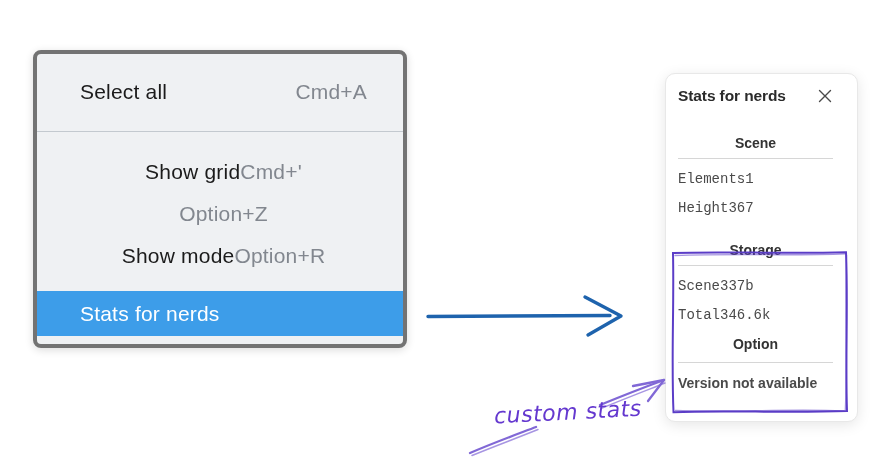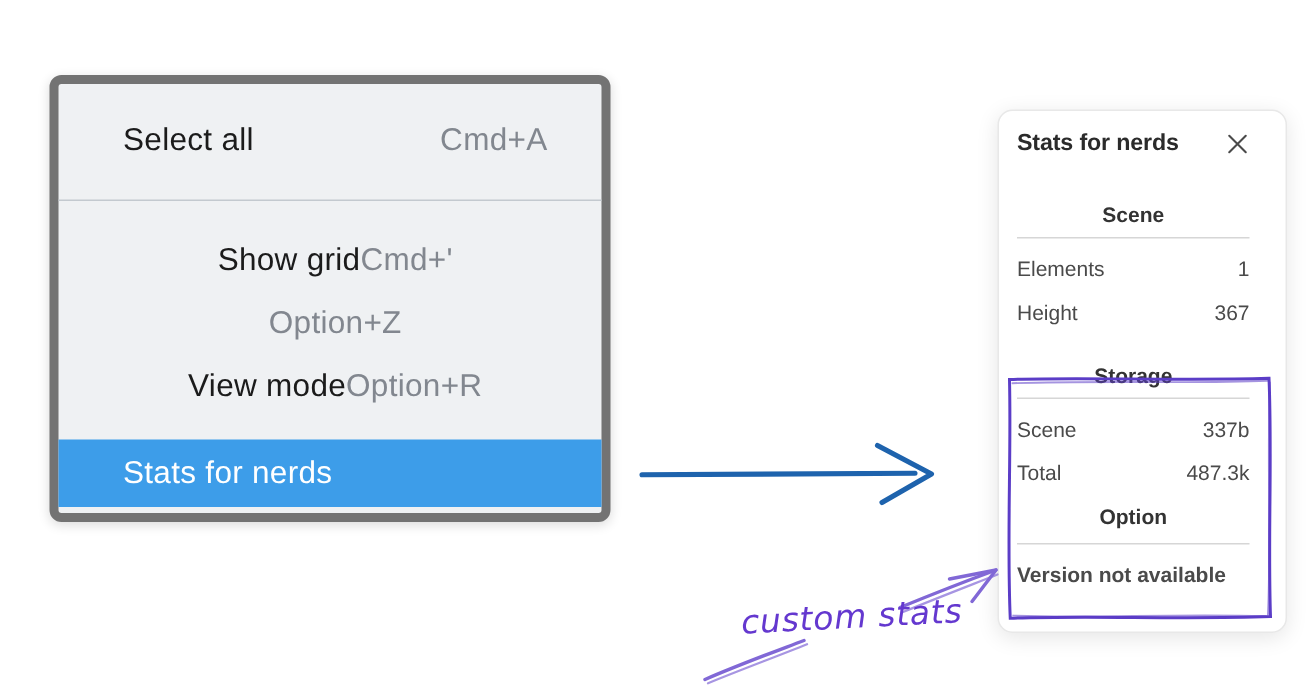--- a/index.html
+++ b/index.html
@@ -2,21 +2,21 @@
 <html><head>
 <meta charset="utf-8">
 <style>
   * { margin:0; padding:0; box-sizing:border-box; }
   body { background:#fff; font-family:"Liberation Sans", sans-serif; }
   .canvas { position:relative; width:873px; height:461px; background:#ffffff; overflow:hidden; }
 
   
   .context-menu {
     position:absolute; left:33px; top:50px; width:374px; height:298px;
-    background:#eff1f3; border:6px solid #737373; border-radius:8px;
+    background:#eff1f3; border:4px solid #737373; border-radius:8px;
     box-shadow:0 2px 8px rgba(0,0,0,0.14);
     padding:16px 0; font-size:21px; color:#1b1b1b; letter-spacing:0.2px;
   }
   .menu-item {
     display:flex; justify-content:space-between; align-items:center;
     padding:0 36px 0 43px; height:44px;
   }
   .menu-item .mi-shortcut { color:#82878f; }
   .menu-item.highlight {
     height:45px; margin-top:14px; background:#3d9de9; color:#ffffff;
@@ -34,21 +34,21 @@
   }
   .panel-header { display:flex; justify-content:space-between; align-items:center; height:24px; }
   .panel-title { font-weight:bold; font-size:15.5px; color:#2b2b2b; letter-spacing:-0.1px; }
   .close-icon { width:16px; height:16px; cursor:pointer; display:block; }
   .section-heading { text-align:center; font-weight:bold; font-size:14px; color:#333333; line-height:18px; }
   .sh-scene { margin-top:26px; }
   .sh-storage { margin-top:19px;text-align:center; }
   .sh-version { margin-top:6px; }
   hr.panel-rule { border:none; border-top:1px solid #d6d6d6; margin:6px 0; }
   hr.rule-version { margin-top:9px; }
-  .stat-row { display:flex; justify-content:space-between; line-height:28.5px; }
+  .stat-row { display:flex; line-height:28.5px;font-family:Liberation Mono, monospace; }
   .version-note { line-height:28px; margin-top:2px;font-weight:bold; }
 
   
   .annot { position:absolute; pointer-events:none; }
   .custom-stats-label {
     position:absolute; left:494px; top:399px; width:170px;
     font-family:"DejaVu Sans", sans-serif; font-style:italic;
     font-size:22px; color:#6438cf; transform:rotate(-3deg); letter-spacing:0.5px;
     white-space:nowrap;
   }
@@ -65,21 +65,21 @@
     </div>
     <div class="menu-divider"></div>
     <div class="menu-item mi-mid">
       <span class="mi-label">Show grid</span>
       <span class="mi-shortcut">Cmd+'</span>
     </div>
     <div class="menu-item mi-mid">
       <span class="mi-shortcut">Option+Z</span>
     </div>
     <div class="menu-item mi-mid">
-      <span class="mi-label">View mode</span>
+      <span class="mi-label">Show mode</span>
       <span class="mi-shortcut">Option+R</span>
     </div>
     <div class="menu-item highlight">
       <span class="mi-label">Stats for nerds</span>
     </div>
   </div>
 
   <svg class="annot" style="left:424px; top:293px;" width="202" height="46" viewBox="0 0 202 46">
     <path d="M4,23.5 L186,22.5" stroke="#1e63ad" stroke-width="3.4" fill="none" stroke-linecap="round"></path>
     <path d="M161,4 L197,23 L164,42" stroke="#1e63ad" stroke-width="3.4" fill="none" stroke-linecap="round" stroke-linejoin="round"></path>
@@ -108,21 +108,21 @@
 
     <div class="section">
       <div class="section-heading sh-storage">Storage</div>
       <hr class="panel-rule">
       <div class="stat-row">
         <span>Scene</span>
         <span>337b</span>
       </div>
       <div class="stat-row">
         <span>Total</span>
-        <span>487.3k</span>
+        <span>346.6k</span>
       </div>
     </div>
 
     <div class="section">
       <div class="section-heading sh-version">Option</div>
       <hr class="panel-rule rule-version">
       <div class="version-note">Version not available</div>
     </div>
   </div>
 

